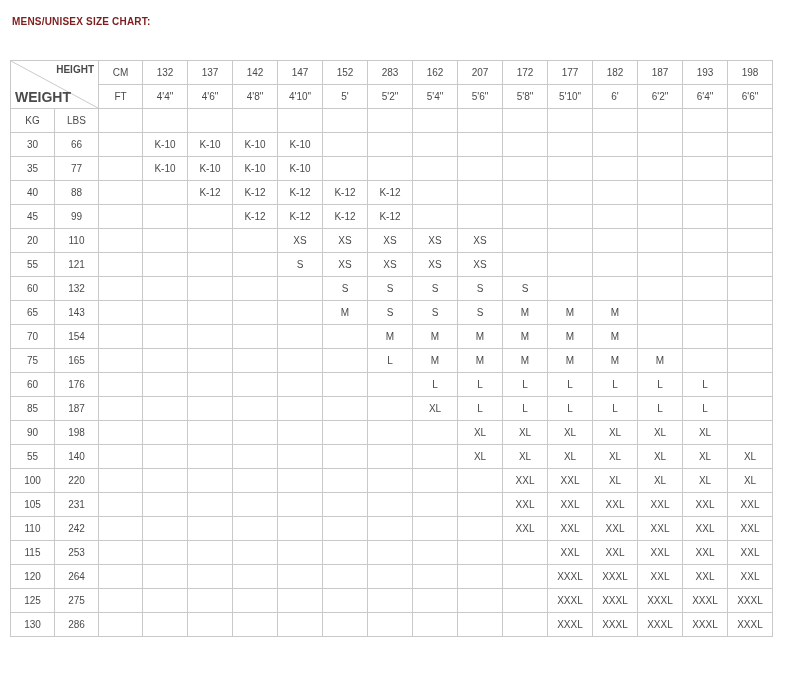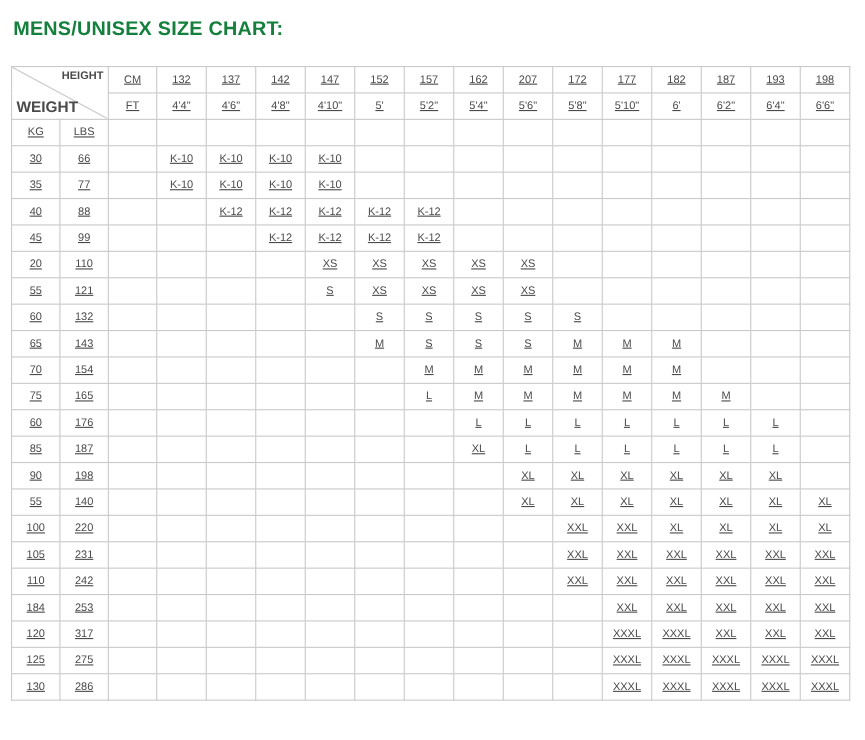--- a/index.html
+++ b/index.html
@@ -12,36 +12,35 @@
     height: 673px;
     font-family: "Liberation Sans", sans-serif;
     color: #3a3a3a;
     position: relative;
     overflow: hidden;
   }
   #title {
     position: absolute;
     left: 12px;
     top: 16px;
-    font-size: 18px;
+    font-size: 10px;
     font-weight: bold;
-    color: #15803d;
+    color: #7f1d1d;
     letter-spacing: 0.2px;
   }
   #chart-wrap {
     position: absolute;
     left: 10px;
     top: 60px;
   }
   table.size-chart {
     border-collapse: collapse;
     table-layout: fixed;
     font-size: 10px;
     color: #4a4a4a;
-    text-decoration: underline;
   }
   table.size-chart td,
   table.size-chart th {
     border: 1px solid #c9c9c9;
     height: 24px;
     text-align: center;
     vertical-align: middle;
     font-weight: normal;
     padding: 0;
     box-sizing: border-box;
@@ -118,21 +117,21 @@
             </svg>
             <span class="lbl-height">HEIGHT</span>
             <span class="lbl-weight">WEIGHT</span>
           </td>
           <td class="unit-cell">CM</td>
           <td class="hdr-bold">132</td>
           <td class="hdr-bold">137</td>
           <td class="hdr-bold">142</td>
           <td class="hdr-bold">147</td>
           <td class="hdr-bold">152</td>
-          <td class="hdr-bold">157</td>
+          <td class="hdr-bold">283</td>
           <td class="hdr-bold">162</td>
           <td class="hdr-bold">207</td>
           <td class="hdr-bold">172</td>
           <td class="hdr-bold">177</td>
           <td class="hdr-bold">182</td>
           <td class="hdr-bold">187</td>
           <td class="hdr-bold">193</td>
           <td class="hdr-bold">198</td>
         </tr>
         <tr>
@@ -488,41 +487,41 @@
           <td></td>
           <td></td>
           <td>XXL</td>
           <td>XXL</td>
           <td>XXL</td>
           <td>XXL</td>
           <td>XXL</td>
           <td>XXL</td>
         </tr>
         <tr>
-          <td>184</td>
+          <td>115</td>
           <td>253</td>
           <td></td>
           <td></td>
           <td></td>
           <td></td>
           <td></td>
           <td></td>
           <td></td>
           <td></td>
           <td></td>
           <td></td>
           <td>XXL</td>
           <td>XXL</td>
           <td>XXL</td>
           <td>XXL</td>
           <td>XXL</td>
         </tr>
         <tr>
           <td>120</td>
-          <td>317</td>
+          <td>264</td>
           <td></td>
           <td></td>
           <td></td>
           <td></td>
           <td></td>
           <td></td>
           <td></td>
           <td></td>
           <td></td>
           <td></td>

